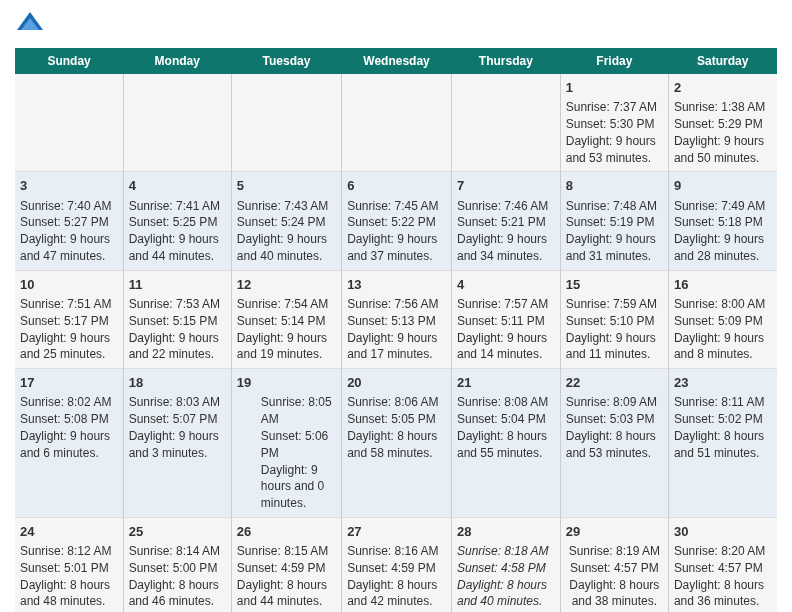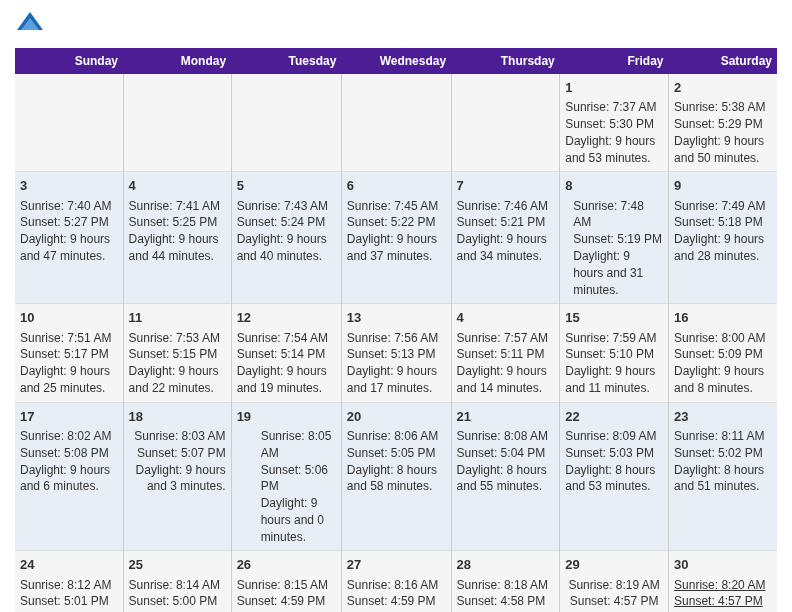--- a/index.html
+++ b/index.html
@@ -15,24 +15,24 @@
     .logo-blue { font-size: 16px; font-weight: bold; color: #1a6bb5; }
     .logo-icon { width: 30px; height: 30px; margin-right: 4px; }
     
     .title-block { text-align: right; }
     .month-title { font-size: 36px; font-weight: normal; color: #222; }
     .location { font-size: 16px; color: #444; }
     
     table { width: 100%; border-collapse: collapse; font-size: 11px; }
     
     thead tr th {
-      background-color: #4c1d95;
+      background-color: #0f766e;
       color: #fff;
       padding: 6px 5px;
-      text-align: right;
+      text-align: center;
       font-size: 12px;
       font-weight: bold;
     }
     
     tbody tr { border-bottom: 1px solid #ddd; }
     tbody tr:nth-child(odd) { background-color: #f5f5f5; }
     tbody tr:nth-child(even) { background-color: #e8eef5; }
     
     td {
       vertical-align: top;
@@ -89,21 +89,21 @@
           <td></td>
           <td></td>
           <td>
             <span class="day-num">1</span>
             <div class="day-info" style="white-space: pre-line;">Sunrise: 7:37 AM
 Sunset: 5:30 PM
 Daylight: 9 hours and 53 minutes.</div>
           </td>
           <td>
             <span class="day-num">2</span>
-            <div class="day-info" style="white-space: pre-line;">Sunrise: 5:38 AM
+            <div class="day-info" style="white-space: pre-line;">Sunrise: 1:38 AM
 Sunset: 5:29 PM
 Daylight: 9 hours and 50 minutes.</div>
           </td>
         </tr>
         <tr>
           <td>
             <span class="day-num">3</span>
             <div class="day-info" style="white-space: pre-line;">Sunrise: 7:40 AM
 Sunset: 5:27 PM
 Daylight: 9 hours and 47 minutes.</div>
@@ -127,21 +127,21 @@
 Daylight: 9 hours and 37 minutes.</div>
           </td>
           <td>
             <span class="day-num">7</span>
             <div class="day-info" style="white-space: pre-line;">Sunrise: 7:46 AM
 Sunset: 5:21 PM
 Daylight: 9 hours and 34 minutes.</div>
           </td>
           <td>
             <span class="day-num">8</span>
-            <div class="day-info" style="white-space: pre-line; margin-left: 8px;">Sunrise: 7:48 AM
+            <div class="day-info" style="white-space: pre-line;">Sunrise: 7:48 AM
 Sunset: 5:19 PM
 Daylight: 9 hours and 31 minutes.</div>
           </td>
           <td>
             <span class="day-num">9</span>
             <div class="day-info" style="white-space: pre-line;">Sunrise: 7:49 AM
 Sunset: 5:18 PM
 Daylight: 9 hours and 28 minutes.</div>
           </td>
         </tr>
@@ -191,21 +191,21 @@
         </tr>
         <tr>
           <td>
             <span class="day-num">17</span>
             <div class="day-info" style="white-space: pre-line;">Sunrise: 8:02 AM
 Sunset: 5:08 PM
 Daylight: 9 hours and 6 minutes.</div>
           </td>
           <td>
             <span class="day-num">18</span>
-            <div class="day-info" style="white-space: pre-line; text-align: right;">Sunrise: 8:03 AM
+            <div class="day-info" style="white-space: pre-line;">Sunrise: 8:03 AM
 Sunset: 5:07 PM
 Daylight: 9 hours and 3 minutes.</div>
           </td>
           <td>
             <span class="day-num">19</span>
             <div class="day-info" style="white-space: pre-line; margin-left: 24px;">Sunrise: 8:05 AM
 Sunset: 5:06 PM
 Daylight: 9 hours and 0 minutes.</div>
           </td>
           <td>
@@ -253,32 +253,32 @@
 Daylight: 8 hours and 44 minutes.</div>
           </td>
           <td>
             <span class="day-num">27</span>
             <div class="day-info" style="white-space: pre-line;">Sunrise: 8:16 AM
 Sunset: 4:59 PM
 Daylight: 8 hours and 42 minutes.</div>
           </td>
           <td>
             <span class="day-num">28</span>
-            <div class="day-info" style="white-space: pre-line;">Sunrise: 8:18 AM
+            <div class="day-info" style="white-space: pre-line; font-style: italic;">Sunrise: 8:18 AM
 Sunset: 4:58 PM
 Daylight: 8 hours and 40 minutes.</div>
           </td>
           <td>
             <span class="day-num">29</span>
             <div class="day-info" style="white-space: pre-line; text-align: center;">Sunrise: 8:19 AM
 Sunset: 4:57 PM
 Daylight: 8 hours and 38 minutes.</div>
           </td>
           <td>
             <span class="day-num">30</span>
-            <div class="day-info" style="white-space: pre-line; text-decoration: underline;">Sunrise: 8:20 AM
+            <div class="day-info" style="white-space: pre-line;">Sunrise: 8:20 AM
 Sunset: 4:57 PM
 Daylight: 8 hours and 36 minutes.</div>
           </td>
         </tr>
       </tbody>
   </table>
 </div>
 
 </body></html>

